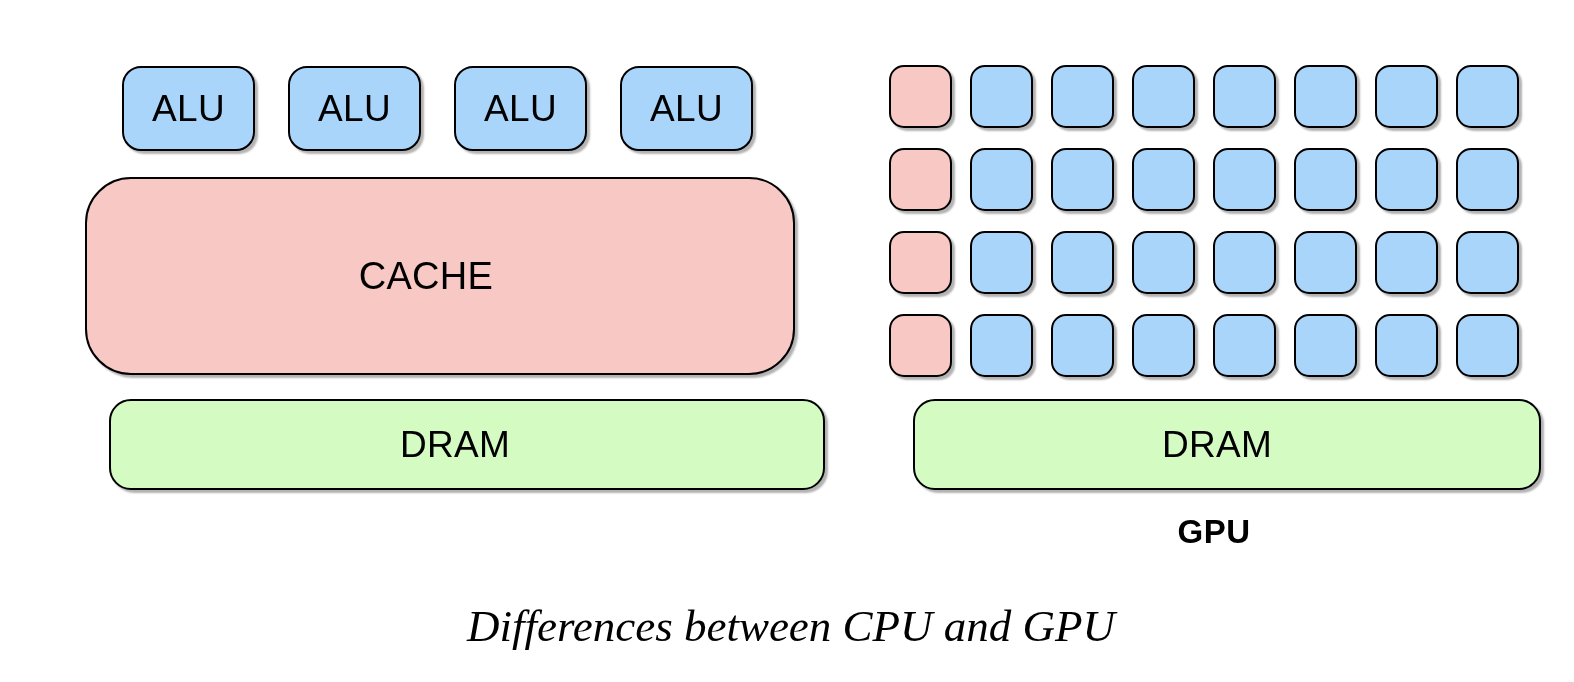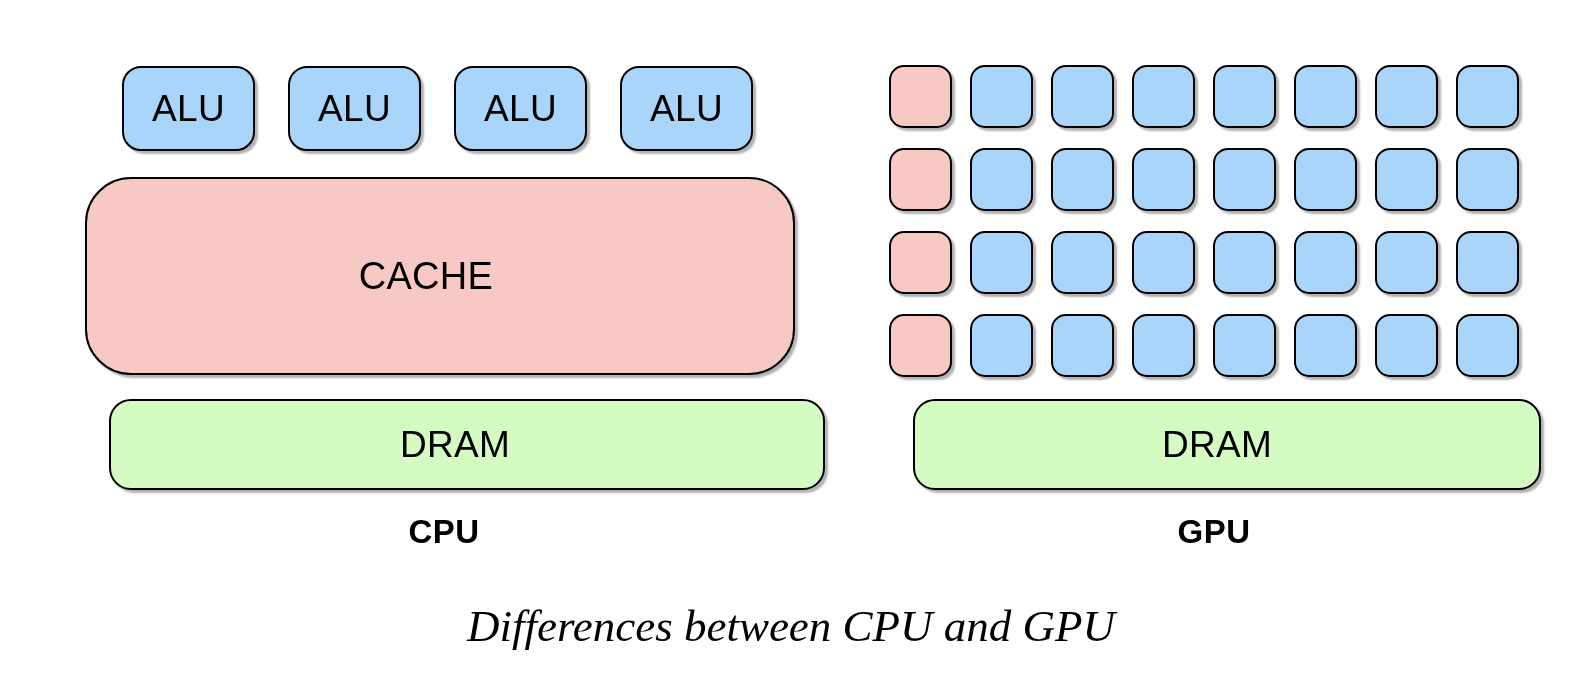--- a/index.html
+++ b/index.html
@@ -168,21 +168,20 @@
     </div>
 
     <div id="cache-block" class="blk pink">
       <span id="cache-label">CACHE</span>
     </div>
 
     <div id="cpu-dram-block" class="blk green">
       <span id="cpu-dram-label">DRAM</span>
     </div>
 
-    <div id="cpu-caption">CPU</div>
   </div>
 
   <div id="gpu-panel">
 
     <div id="gpu-core-grid">
         <div class="core pink"></div>
         <div class="core blue"></div>
         <div class="core blue"></div>
         <div class="core blue"></div>
         <div class="core blue"></div>

